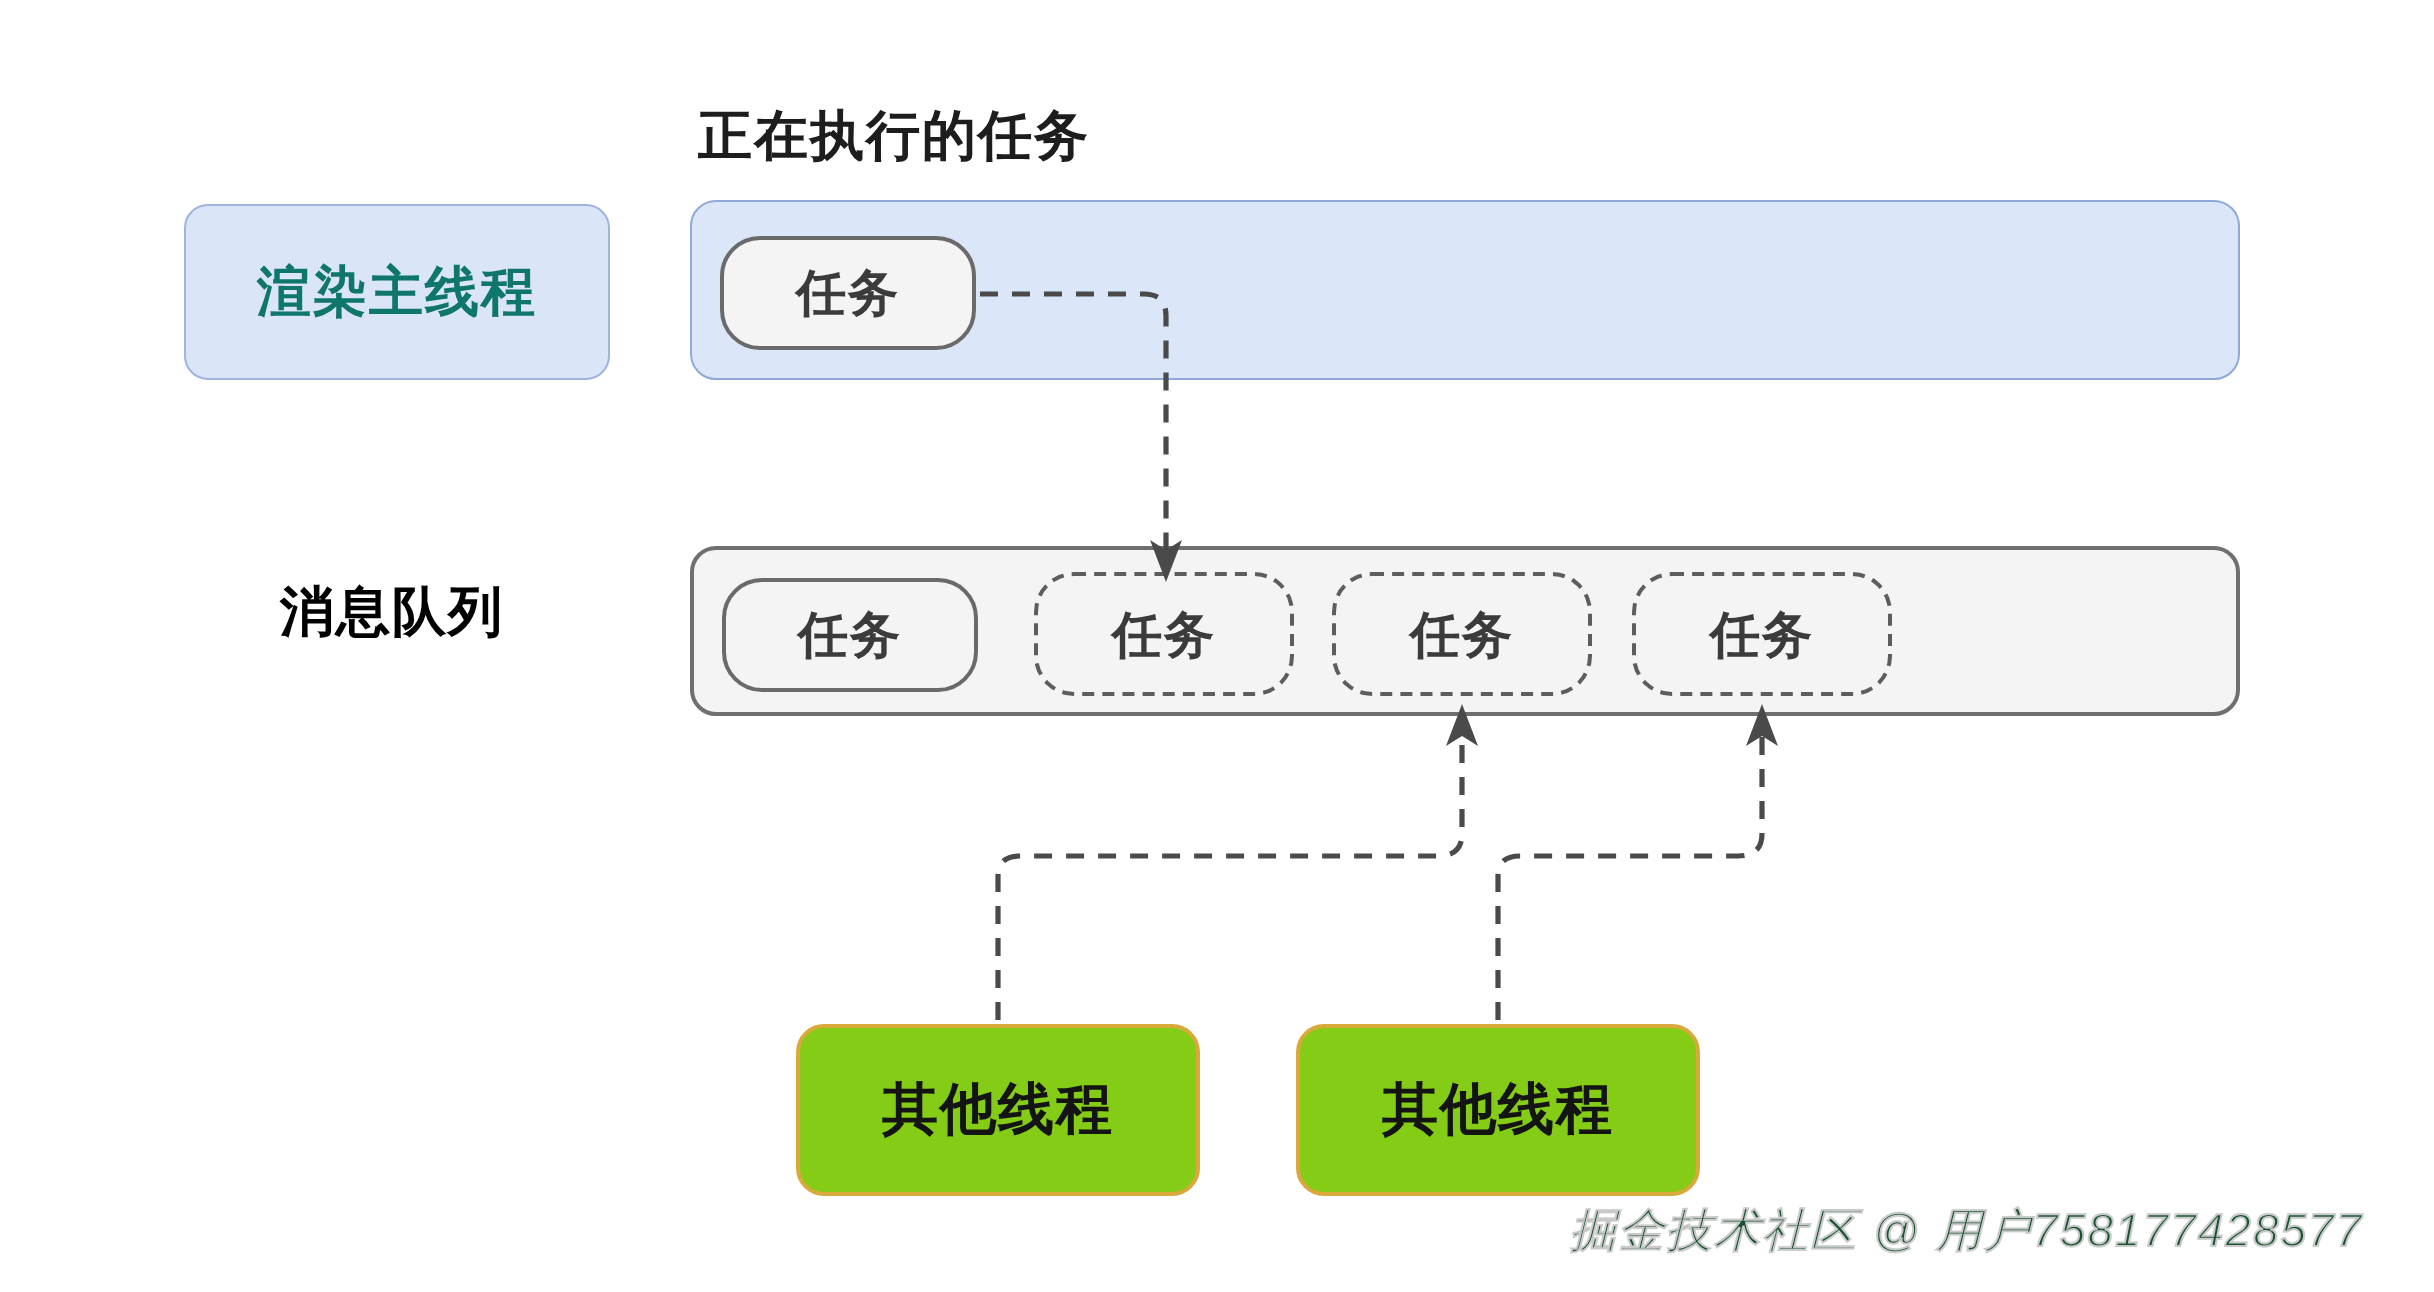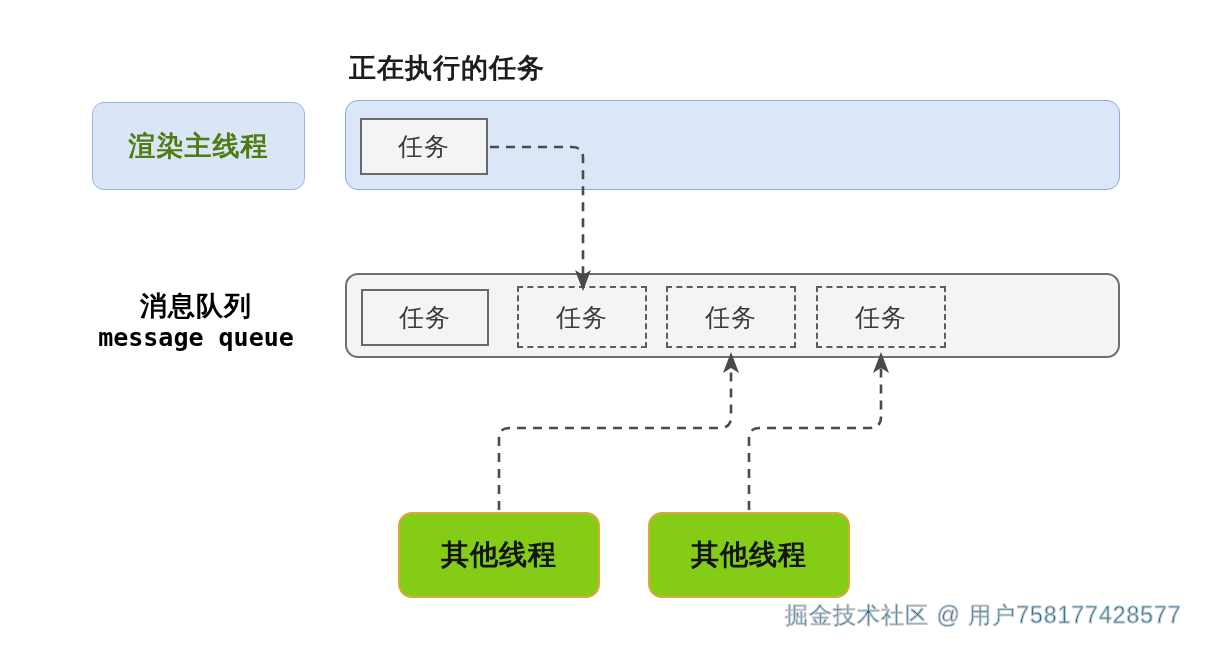--- a/index.html
+++ b/index.html
@@ -51,44 +51,44 @@
   .thread-pill {
     background: #dbe5f8;
     border: 1.6px solid #9fb4dd;
     border-radius: 12px;
     display: flex;
     align-items: center;
     justify-content: center;
     font-size: 27px;
     font-weight: 600;
     letter-spacing: 1px;
-    color: #4d7c0f;
+    color: #0f766e;
   }
 
   
   .lane-blue {
     background: #dce6f9;
     border: 1.5px solid #8fa9d8;
     border-radius: 13px;
   }
   .lane-grey {
     background: #f4f4f4;
     border: 2px solid #6f6f6f;
     border-radius: 13px;
   }
 
   
   .task {
     background: #f4f4f4;
-    border-radius: 0;
+    border-radius: 20px;
     display: flex;
     align-items: center;
     justify-content: center;
     font-size: 25px;
-    font-weight: 400;
+    font-weight: 700;
     letter-spacing: 1px;
     color: #3b3b3b;
   }
   .task.solid  { border: 2px solid #6a6a6a; }
   .task.dashed { border: 2.4px dashed #5d5d5d; background: transparent; }
 
   
   .worker {
     background: #84cc16;
     border: 2.4px solid #d9a93c;
@@ -114,21 +114,22 @@
     stroke: #4a4a4a;
     stroke-width: 2.6;
     stroke-dasharray: 9 7;
     stroke-linecap: butt;
   }
   .head { fill: #4a4a4a; }
 
   
   .watermark {
     font-size: 23px;
-    color: #0369a1;
+    font-style: italic;
+    color: #14532d;
     -webkit-text-stroke: 1px #c9c9c9;
     text-shadow: 0 0 1px #bdbdbd;
     white-space: nowrap;
     letter-spacing: 1px;
   }
 </style>
 </head>
 <body>
 
 <div id="canvas">
@@ -140,21 +141,20 @@
   </div>
 
   <div class="abs lane-blue" style="left:345px; top:100px; width:775px; height:90px;"></div>
 
   <div class="abs task solid" style="left:360px; top:118px; width:128px; height:57px;">
     <span>任务</span>
   </div>
 
   <div class="abs side-label" style="left:78px; top:290px; width:236px;">
     <span>消息队列</span>
-    <span class="mono">message queue</span>
   </div>
 
   <div class="abs lane-grey" style="left:345px; top:273px; width:775px; height:85px;"></div>
 
   <div class="abs task solid" style="left:361px; top:289px; width:128px; height:57px;">
     <span>任务</span>
   </div>
 
   <div class="abs task dashed" style="left:517px; top:286px; width:130px; height:62px;">
     <span>任务</span>

